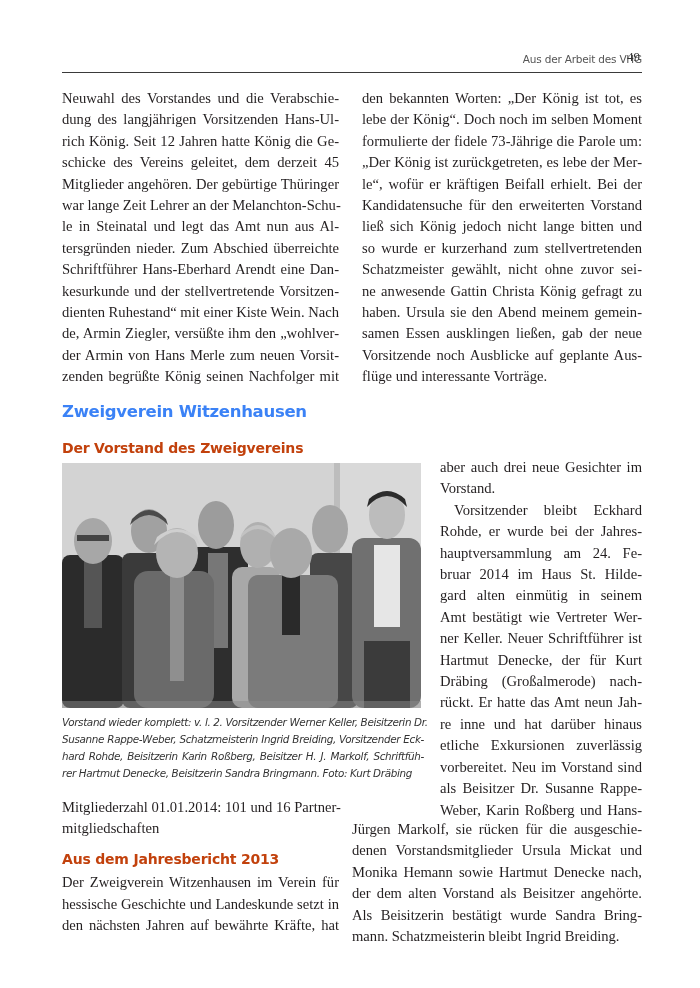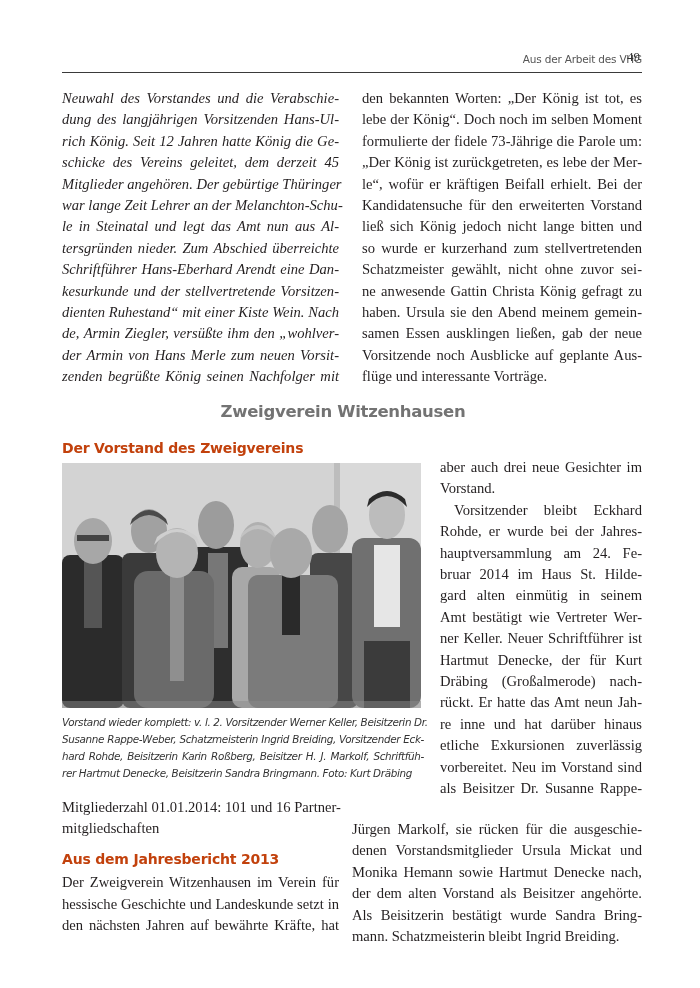--- a/index.html
+++ b/index.html
@@ -2,23 +2,23 @@
 <html><head>
 <meta charset="utf-8">
 <style>
   html, body { margin: 0; padding: 0; background: #fff; }
   body { width: 700px; height: 988px; position: relative; overflow: hidden; color: #231f20; }
   .header { position: absolute; top: 48px; left: 62px; width: 580px; height: 24px; border-bottom: 1px solid #3a3a3a; }
   .header-title { position: absolute; left: 0; right: 0; top: 5px; text-align: right; font-family: "DejaVu Sans", sans-serif; font-size: 10.5px; color: #555; letter-spacing: -0.2px; }
   .page-num { position: absolute; right: 2px; top: 1px; font-family: Liberation Serif, serif; font-size: 13px; color: #333; }
   .serif { font-family: "Liberation Serif", serif; font-size: 14.6px; line-height: 21.4px; color: #231f20; }
   .col { position: absolute; }
-  .col-left-top { left: 62px; top: 88px; width: 277px; font-style: italic; }
+  .col-left-top { left: 62px; top: 88px; width: 277px; }
   .col-right-top { left: 362px; top: 88px; width: 280px; }
-  .section-title { position: absolute; left: 53px; width: 580px; top: 402px; text-align: center; font-family: "DejaVu Sans", sans-serif; font-size: 16.5px; font-weight: bold; color: #737373; letter-spacing: -0.3px; }
+  .section-title { position: absolute; left: 62px; width: 580px; top: 402px; font-family: "DejaVu Sans", sans-serif; font-size: 16.5px; font-weight: bold; color: #3b82f6; letter-spacing: -0.3px; }
   .subhead { font-family: "DejaVu Sans", sans-serif; font-size: 14px; font-weight: bold; color: #c2410c; letter-spacing: -0.2px; }
   .subhead-1 { position: absolute; left: 62px; top: 440px; }
   .photo { position: absolute; left: 62px; top: 463px; width: 359px; height: 245px; background: linear-gradient(180deg, #d8d8d8 0%, #cfcfcf 60%, #c8c8c8 100%); overflow: hidden; }
   .photo svg { display: block; }
   .caption { position: absolute; left: 62px; top: 714px; width: 362px; font-family: "DejaVu Sans", sans-serif; font-style: italic; font-size: 10.4px; line-height: 17px; color: #333; letter-spacing: -0.35px; text-align: justify; }
   .col-right-mid { left: 440px; top: 457px; width: 202px; }
   .indent { text-indent: 14px; }
   .bottom-left { position: absolute; left: 62px; top: 797px; width: 277px; }
   .subhead-2 { margin-top: 9px; margin-bottom: 2px; }
   .bottom-right { position: absolute; left: 352px; top: 819px; width: 290px; }
@@ -147,20 +147,21 @@
   <span class="line">gard alten einmütig in seinem</span>
   <span class="line">Amt bestätigt wie Vertreter Wer-</span>
   <span class="line">ner Keller. Neuer Schriftführer ist</span>
   <span class="line">Hartmut Denecke, der für Kurt</span>
   <span class="line">Dräbing (Großalmerode) nach-</span>
   <span class="line">rückt. Er hatte das Amt neun Jah-</span>
   <span class="line">re inne und hat darüber hinaus</span>
   <span class="line">etliche Exkursionen zuverlässig</span>
   <span class="line">vorbereitet. Neu im Vorstand sind</span>
   <span class="line">als Beisitzer Dr. Susanne Rappe-</span>
+  <span class="line">Weber, Karin Roßberg und Hans-</span>
 </div>
 
 <div class="bottom-left serif">
   <span class="line">Mitgliederzahl 01.01.2014: 101 und 16 Partner-</span>
   <span class="line last">mitgliedschaften</span>
   <div class="subhead subhead-2">Aus dem Jahresbericht 2013</div>
   <span class="line">Der Zweigverein Witzenhausen im Verein für</span>
   <span class="line">hessische Geschichte und Landeskunde setzt in</span>
   <span class="line">den nächsten Jahren auf bewährte Kräfte, hat</span>
 </div>

